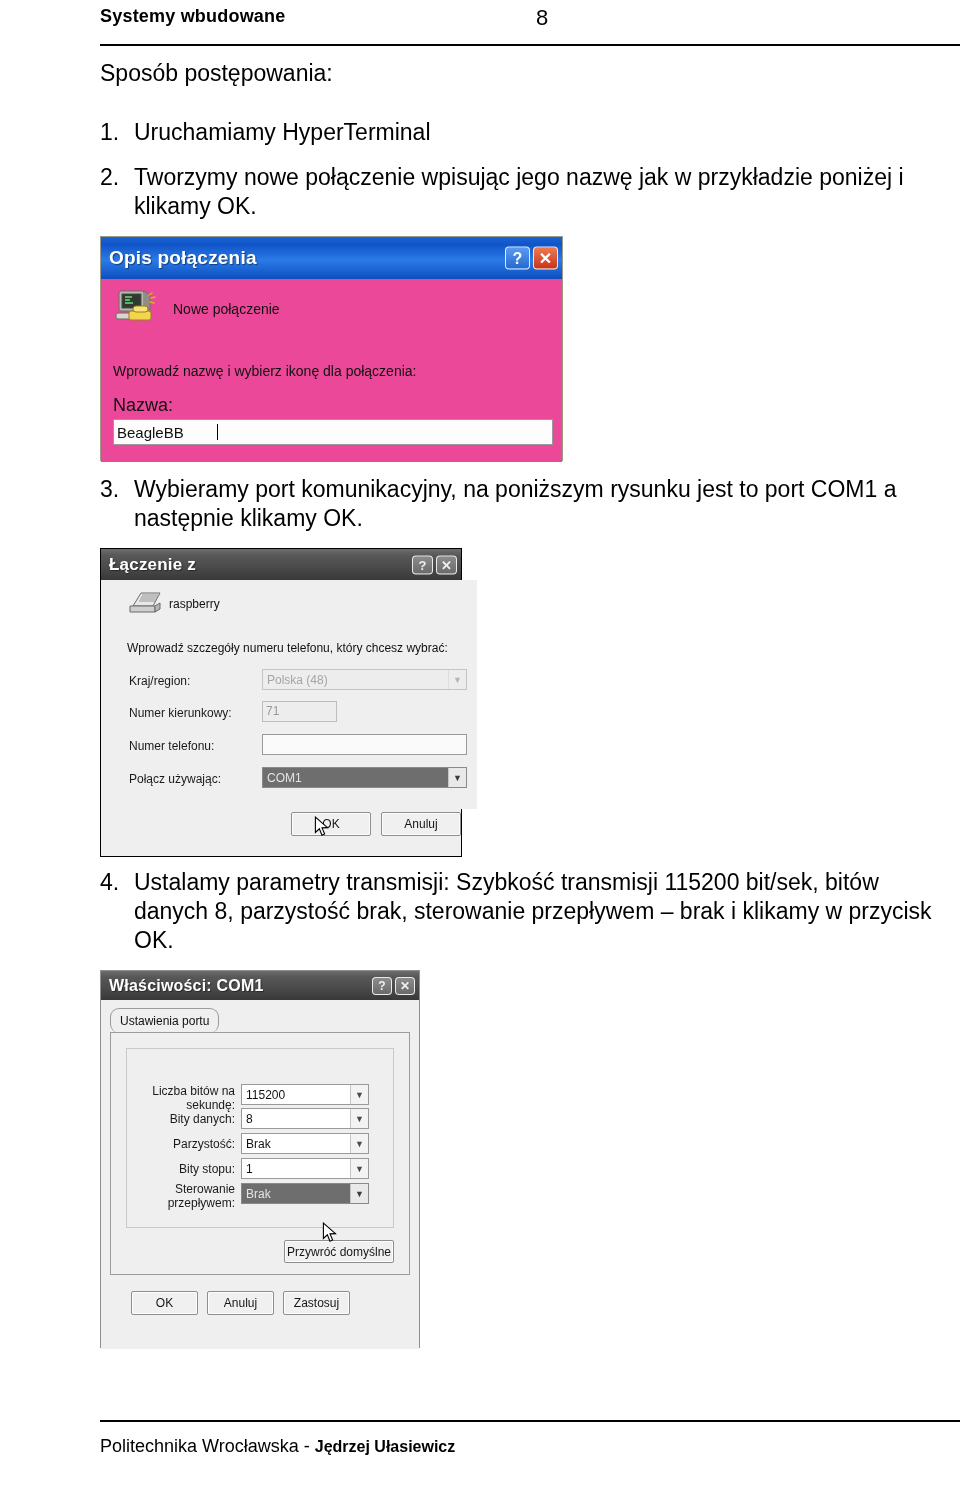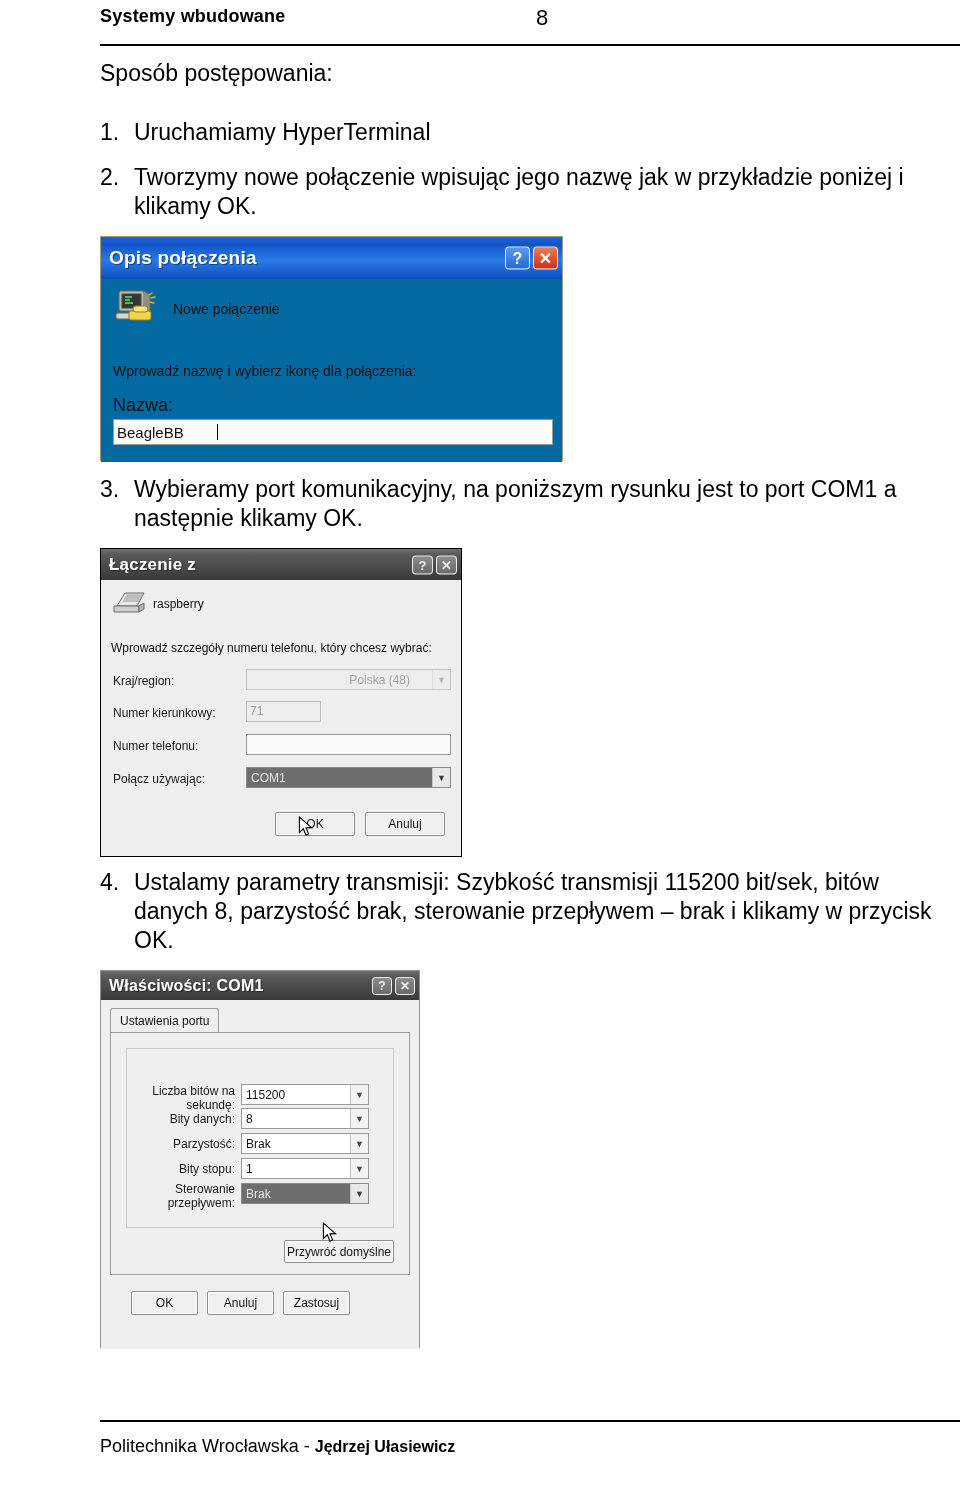--- a/index.html
+++ b/index.html
@@ -40,21 +40,21 @@
     width:25px; height:23px; border-radius:4px;
     display:flex; align-items:center; justify-content:center;
     font-size:16px; font-weight:bold; color:#fff;
     border:1px solid rgba(255,255,255,.85);
   }
 
   
   .blue-tbar { background:linear-gradient(180deg,#1b64d4 0%,#1055c8 18%,#2a7ae8 55%,#0d4fbe 100%); }
   .blue-help { background:linear-gradient(180deg,#5b9cf0,#2468cf); }
   .blue-close{ background:linear-gradient(180deg,#f07a52,#c5341a); }
-  .xp-body { background:#0369a1;padding-left:28px; }
+  .xp-body { background:#ec4899;padding-left:28px; }
 
   
   .gray-tbar { background:linear-gradient(180deg,#6e6e6e 0%,#585858 20%,#4a4a4a 60%,#383838 100%); }
   .gray-btn  { background:linear-gradient(180deg,#8c8c8c,#6a6a6a); color:#efefef; }
   .gray-body { background:#efefef; }
 
   .dlg-body { position:relative; width:100%; }
 
   .fld-label { position:absolute; font-size:12px; color:#1a1a1a; white-space:nowrap; line-height:14px; }
   .fld-label.right { text-align:right; }
@@ -180,21 +180,21 @@
     <div style="position:absolute; left:0; top:0; width:100%; height:31px;" class="gray-tbar">
       <div class="tbar">
         <div class="tbar-title" style="font-size:17px;">Łączenie z</div>
         <div class="tbar-btns">
           <div class="tbtn gray-btn" style="width:21px;height:19px;font-size:13px;">?</div>
           <div class="tbtn gray-btn" style="width:21px;height:19px;font-size:13px;">✕</div>
         </div>
       </div>
     </div>
 
-    <div class="dlg-body gray-body" style="position:absolute; left:0; top:31px; width:100%; height:229px;text-align:right;">
+    <div class="dlg-body gray-body" style="position:absolute; left:16px; top:31px; width:100%; height:229px;">
 
       <svg style="position:absolute; left:10px; top:6px;" width="38" height="32" viewBox="0 0 38 32">
         <path d="M6 20 L14 7 L33 7 L26 20 Z" fill="#e8e8e8" stroke="#6a6a6a"></path>
         <path d="M15 9 h16 M14 11 h16 M13 13 h16 M12 15 h16" stroke="#8c8c8c" stroke-width="0.9"></path>
         <path d="M3 20 h25 v6 H3 z" fill="#cfcfcf" stroke="#6a6a6a"></path>
         <path d="M28 20 l5 -3 v6 l-5 3 z" fill="#b5b5b5" stroke="#6a6a6a"></path>
       </svg>
       <div style="position:absolute; left:52px; top:17px; font-size:12px; color:#111;">raspberry</div>
 
       <div style="position:absolute; left:10px; top:61px; font-size:12px; color:#111;">Wprowadź szczegóły numeru telefonu, który chcesz wybrać:</div>
@@ -242,21 +242,21 @@
         <div class="tbar-title" style="font-size:16px;">Właściwości: COM1</div>
         <div class="tbar-btns">
           <div class="tbtn gray-btn" style="width:20px;height:18px;font-size:12px;">?</div>
           <div class="tbtn gray-btn" style="width:20px;height:18px;font-size:12px;">✕</div>
         </div>
       </div>
     </div>
 
     <div class="dlg-body gray-body" style="position:absolute; left:0; top:29px; width:100%; height:349px;">
 
-      <div class="tab" style="left:9px; top:8px;">Ustawienia portu</div>
+      <div class="tab" style="left:9px; top:8px;border-radius:9px;">Ustawienia portu</div>
       <div class="tabpane" style="left:9px; top:32px; width:300px; height:243px;"></div>
 
       <div class="group" style="left:25px; top:48px; width:268px; height:180px;"></div>
 
       <div class="fld-label right" style="left:34px; top:84px; width:100px;">
         <span>Liczba bitów na</span><br>
         <span>sekundę:</span>
       </div>
       <div class="combo" style="left:140px; top:84px; width:128px;">
         <span class="val">115200</span>

